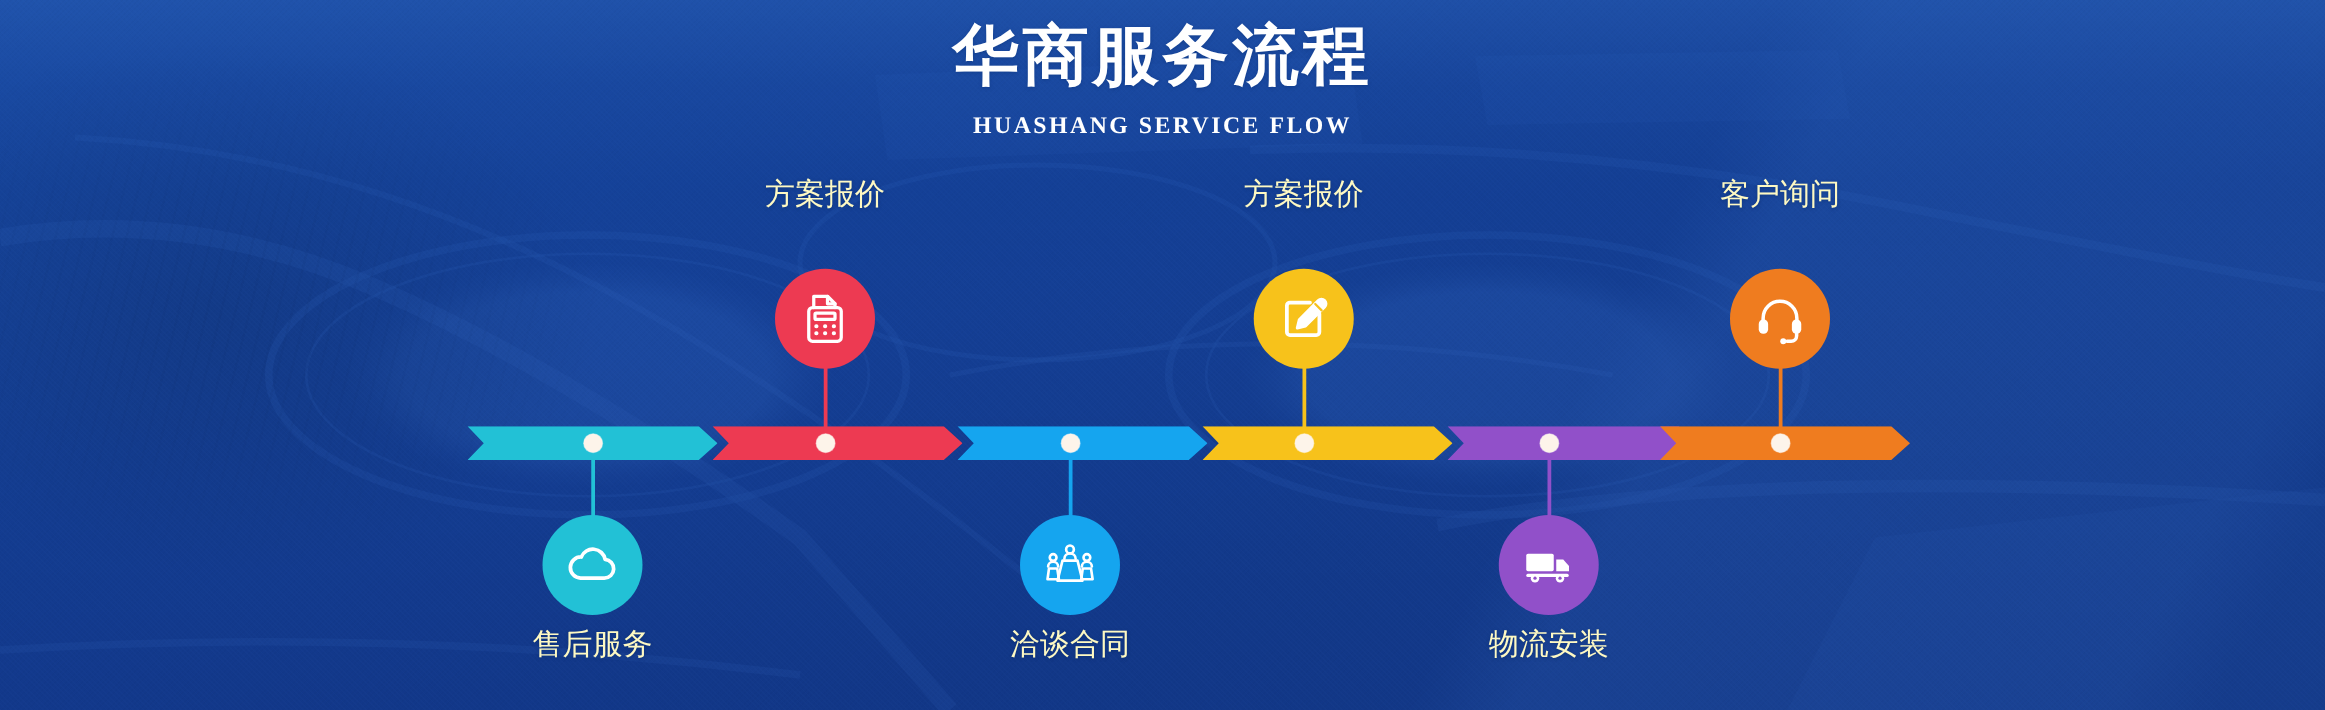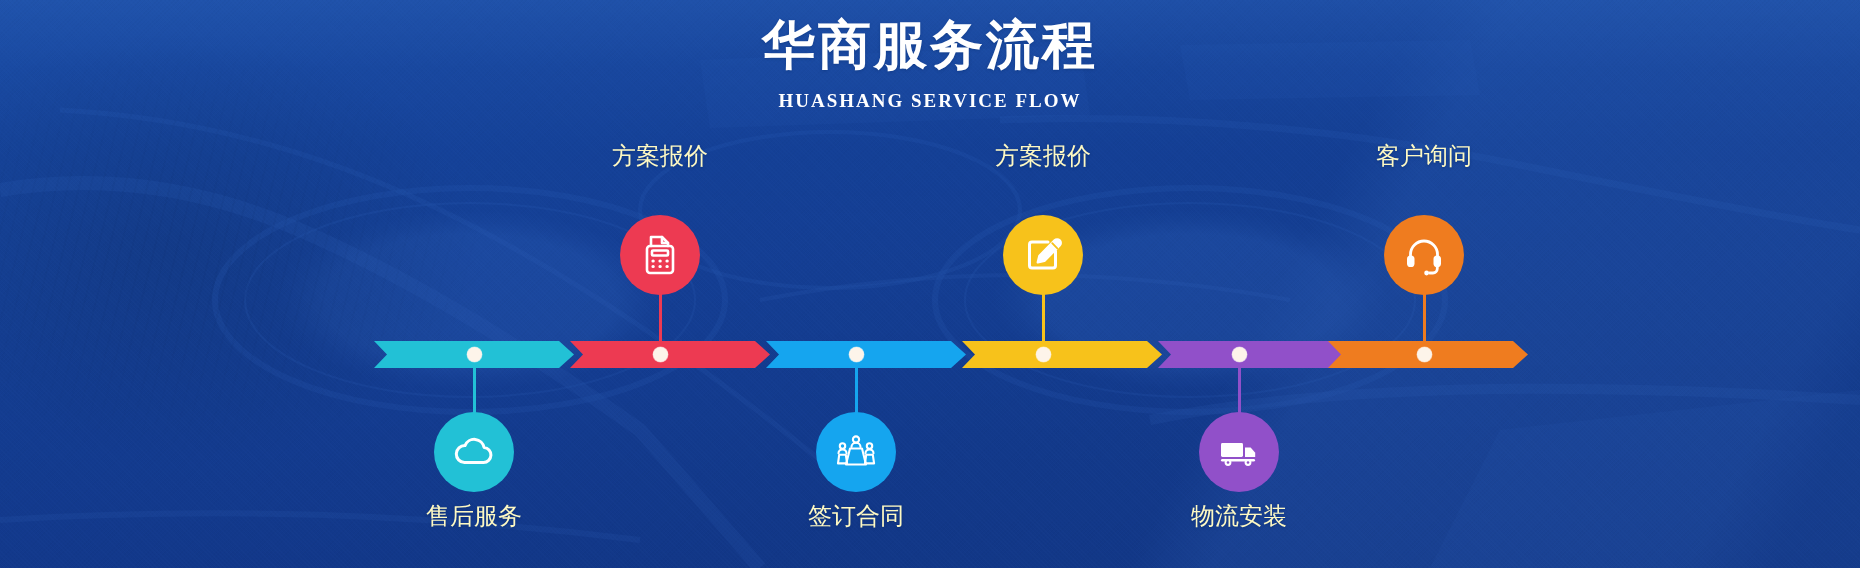--- a/index.html
+++ b/index.html
@@ -189,21 +189,21 @@
           <path d="M18.5 16c0-2.5 2-4.2 4.5-4.2s4.5 1.7 4.5 4.2"></path>
           <circle cx="9.5" cy="15" r="2.7"></circle>
           <path d="M5.5 22.2c0-2.2 1.8-3.8 4-3.8s4 1.6 4 3.8"></path>
           <path d="M6.2 23.8h6.6l1.3 8.6H5z"></path>
           <circle cx="36.5" cy="15" r="2.7"></circle>
           <path d="M32.5 22.2c0-2.2 1.8-3.8 4-3.8s4 1.6 4 3.8"></path>
           <path d="M33.2 23.8h6.6l1.3 8.6H32z"></path>
         </svg>
       </span>
     </div>
-    <div class="node-label" style="left:856px;top:503px;">签订合同</div>
+    <div class="node-label" style="left:856px;top:503px;">洽谈合同</div>
 
     <div class="arrow-seg" style="left:962px;width:200px;">
       <svg class="arrow-shape" viewBox="0 0 200 27" preserveAspectRatio="none">
         <polygon points="0,0 185,0 200,13.5 185,27 0,27 13,13.5" fill="#f7c21b"></polygon>
       </svg>
     </div>
     <div class="stem" style="left:1043px;top:292px;height:62px;background:#f7c21b;"></div>
     <div class="node-dot" style="left:1043px;"></div>
     <div class="bubble" style="left:1043px;top:215px;background:#f7c21b;">
       <span>

